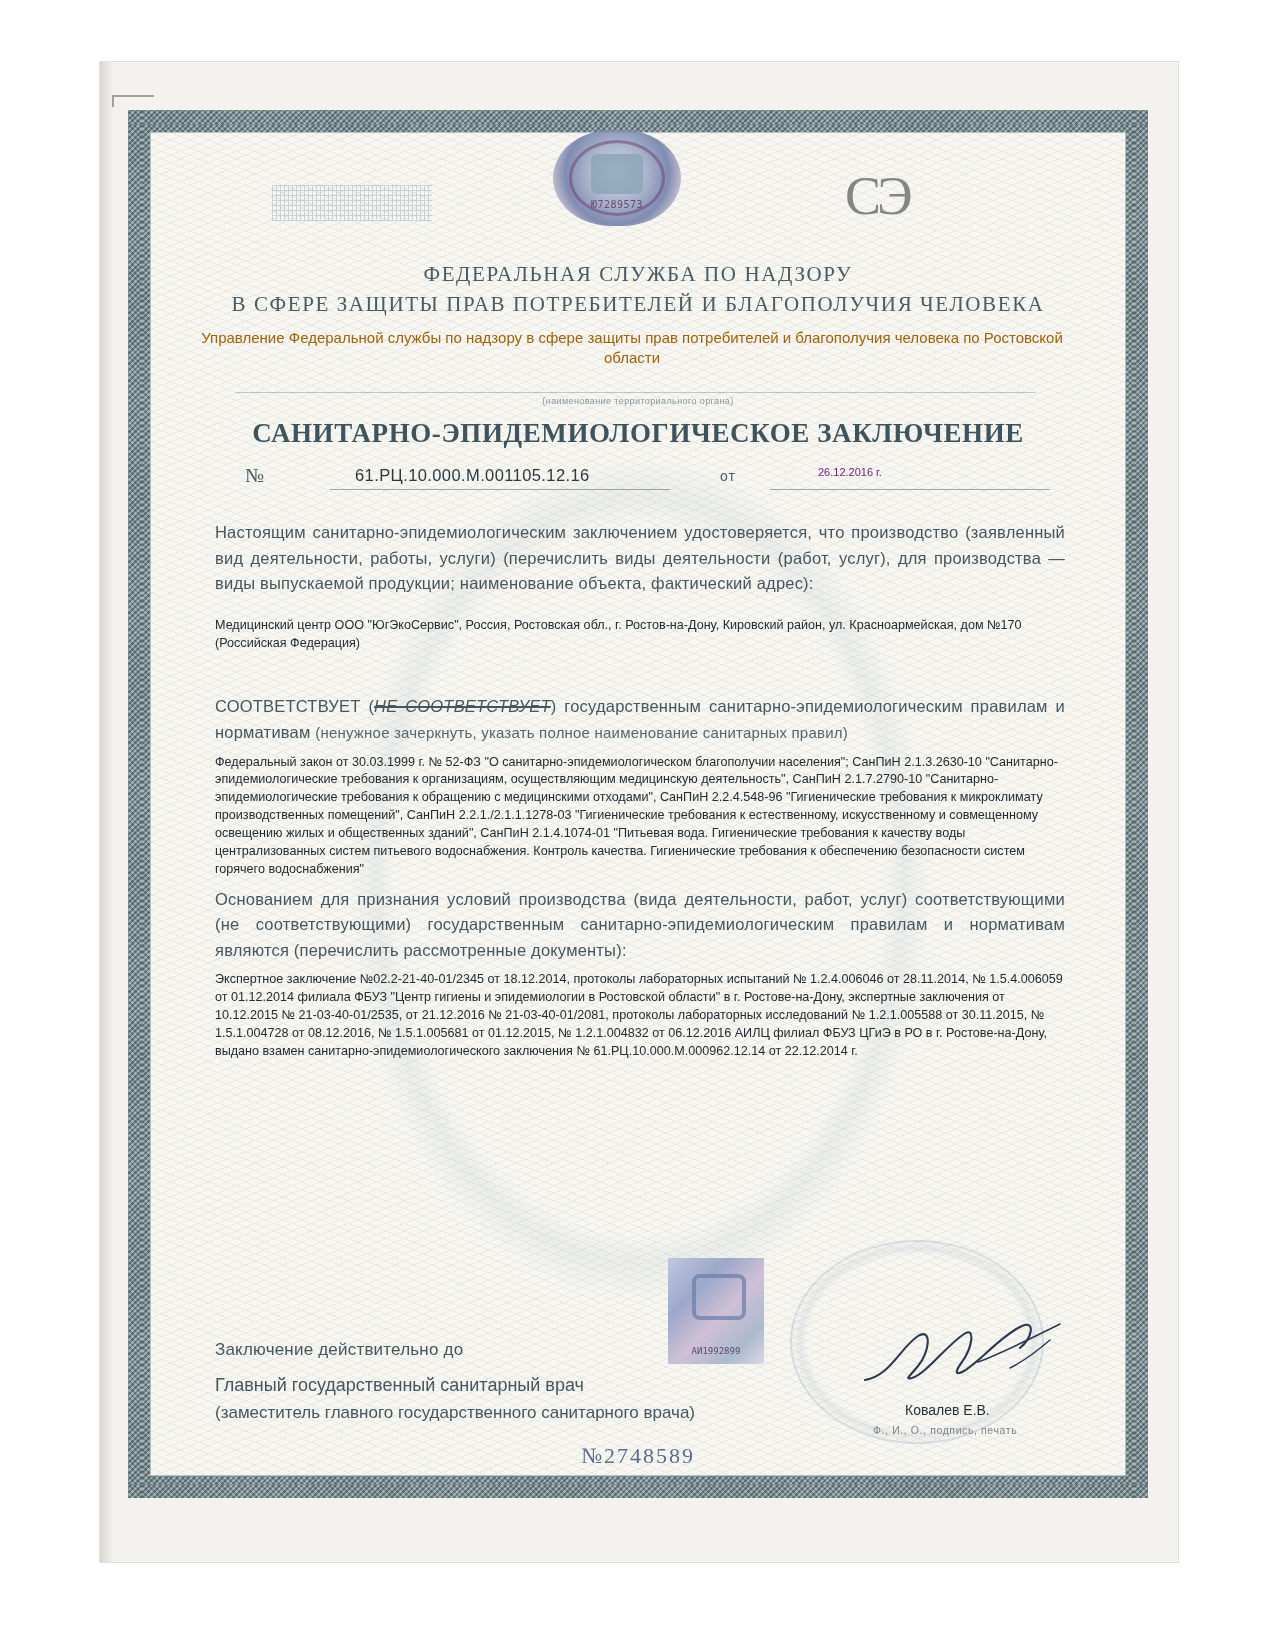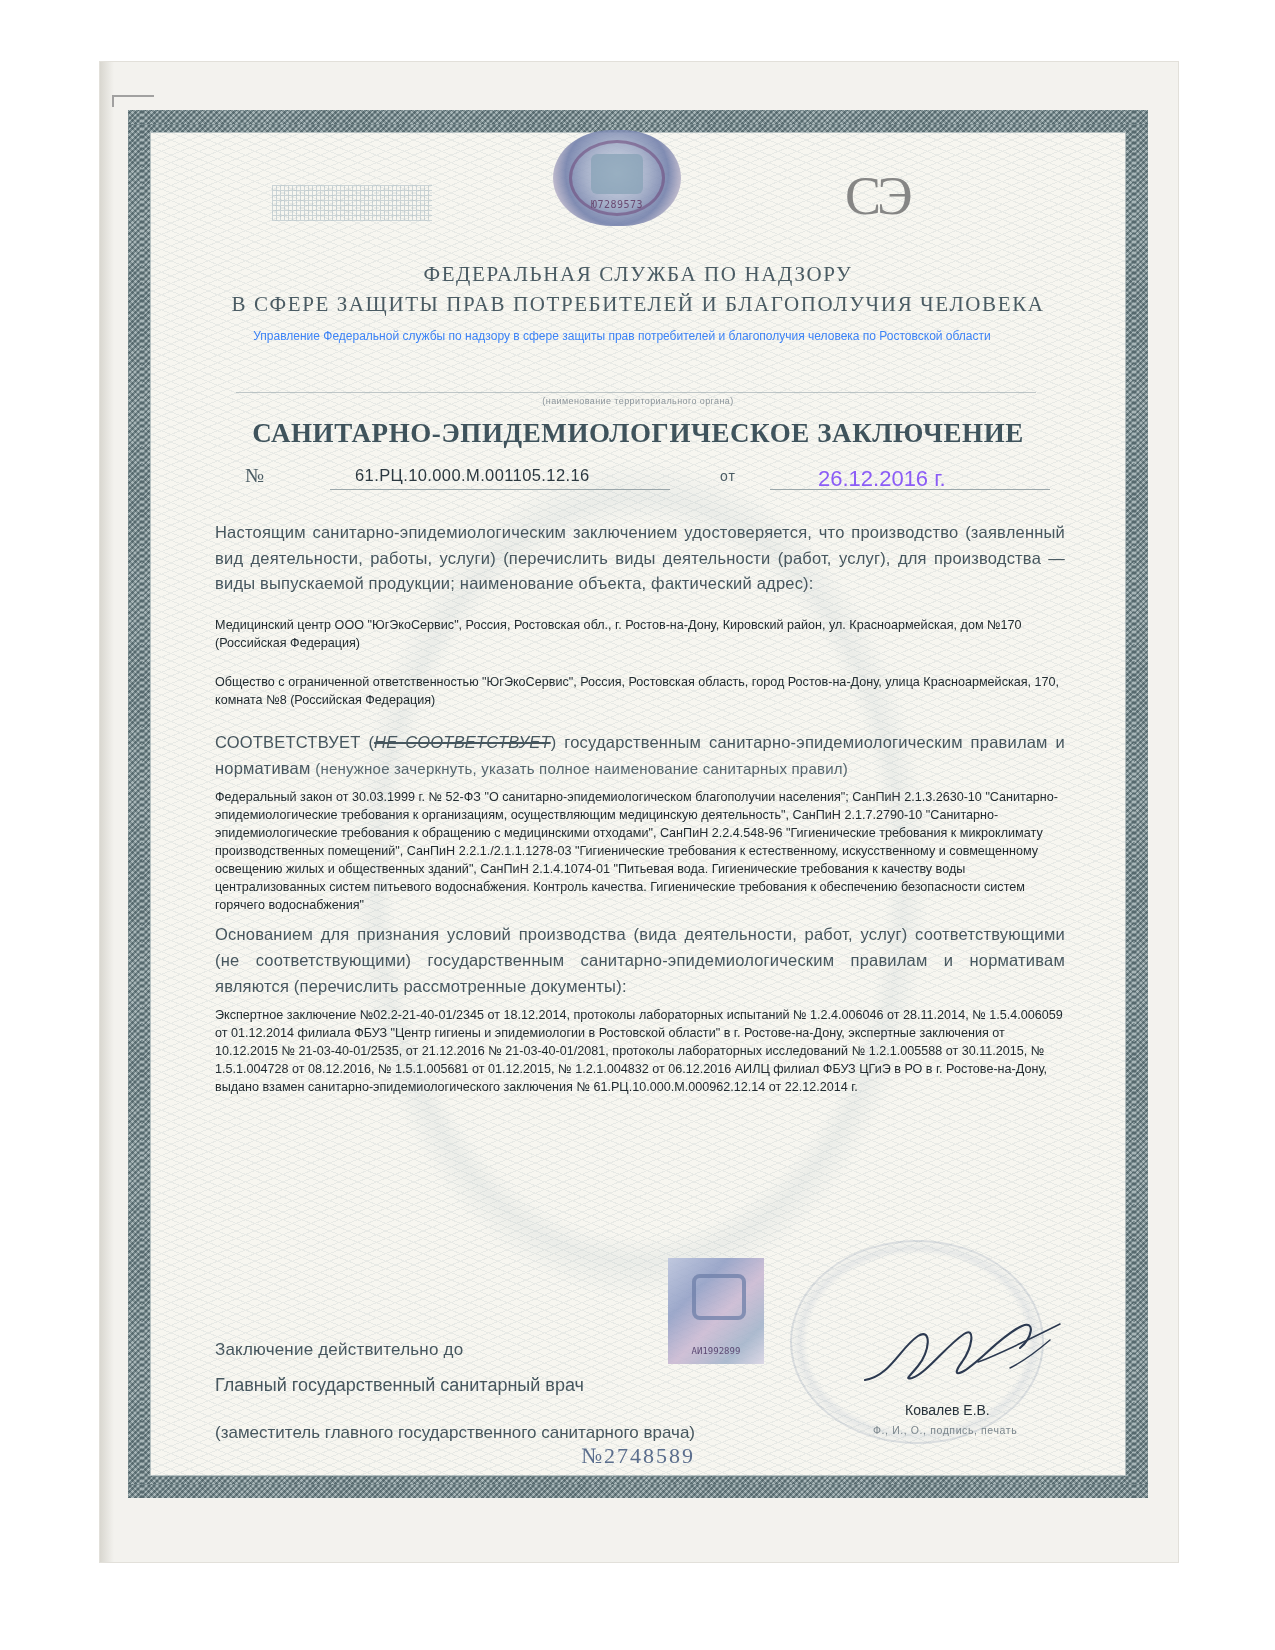--- a/index.html
+++ b/index.html
@@ -160,26 +160,26 @@
     text-align: center;
     font-family: "Liberation Serif", serif;
     color: #4a5b63;
     letter-spacing: 1.6px;
   }
   .title1 { top: 262px; font-size: 21px; }
   .title2 { top: 292px; font-size: 21px; }
 
   .org-line {
     position: absolute;
-    left: 184px;
+    left: 194px;
     top: 328px;
     width: 876px;
     text-align: center;
-    font-size: 12px;
-    color: #3b82f6;
+    font-size: 15px;
+    color: #a16207;
     line-height: 1.35;
   }
   .hint-center {
     position: absolute;
     left: 200px;
     top: 396px;
     width: 876px;
     text-align: center;
     font-size: 9px;
     color: #8b949a;
@@ -215,21 +215,21 @@
   .numline .nval {
     position: absolute; left: 155px; top: 4px;
     font-size: 16.5px; color: #2b3840; letter-spacing: .4px;
   }
   .numline .otlabel {
     position: absolute; left: 520px; top: 6px;
     font-size: 14px; color: #4a5b63; letter-spacing: 1px;
   }
   .numline .dval {
     position: absolute; left: 618px; top: 4px;
-    font-size: 22px; color: #8b5cf6;
+    font-size: 11px; color: #701a75;
   }
   .numline .u1 { position: absolute; left: 130px; top: 27px; width: 340px; border-bottom: 1px solid #7e8d94; opacity:.75; }
   .numline .u2 { position: absolute; left: 570px; top: 27px; width: 280px; border-bottom: 1px solid #7e8d94; opacity:.75; }
 
   .body-wrap { position: absolute; left: 215px; top: 520px; width: 850px; }
   .p-gray {
     font-size: 16.5px;
     color: #46565e;
     line-height: 1.55;
     text-align: justify;
@@ -266,21 +266,20 @@
     top: 1375px;
     font-size: 18px;
     color: #46565e;
   }
   .doctor-2 {
     position: absolute;
     left: 215px;
     top: 1403px;
     font-size: 17px;
     color: #46565e;
-    margin-top: 20px;
   }
   .sign-name {
     position: absolute;
     left: 905px;
     top: 1402px;
     font-size: 14px;
     color: #27323a;
   }
   .sign-hint {
     position: absolute;
@@ -390,21 +389,20 @@
   <span class="u1"></span>
   <span class="u2"></span>
 </div>
 
 <div class="body-wrap">
   <p class="p-gray">Настоящим санитарно-эпидемиологическим заключением удостоверяется, что производство (заявленный вид деятельности, работы, услуги) (перечислить виды деятельности (работ, услуг), для производства — виды выпускаемой продукции; наименование объекта, фактический адрес):</p>
   <div class="spacer-20"></div>
   <p class="p-small">Медицинский центр ООО "ЮгЭкоСервис", Россия, Ростовская обл., г. Ростов-на-Дону, Кировский район, ул. Красноармейская, дом №170 (Российская Федерация)</p>
   <div class="spacer-14"></div>
   <div class="spacer-8"></div>
-  <p class="p-small">Общество с ограниченной ответственностью "ЮгЭкоСервис", Россия, Ростовская область, город Ростов-на-Дону, улица Красноармейская, 170, комната №8 (Российская Федерация)</p>
   <div class="spacer-20"></div>
   <p class="p-gray">
     <span>СООТВЕТСТВУЕТ (</span><span class="strike">НЕ СООТВЕТСТВУЕТ</span><span>) государственным санитарно-эпидемиологическим правилам и нормативам</span>
     <span class="sub-hint">(ненужное зачеркнуть, указать полное наименование санитарных правил)</span>
   </p>
   <div class="spacer-8"></div>
   <p class="p-small">Федеральный закон от 30.03.1999 г. № 52-ФЗ "О санитарно-эпидемиологическом благополучии населения"; СанПиН 2.1.3.2630-10 "Санитарно-эпидемиологические требования к организациям, осуществляющим медицинскую деятельность", СанПиН 2.1.7.2790-10 "Санитарно-эпидемиологические требования к обращению с медицинскими отходами", СанПиН 2.2.4.548-96 "Гигиенические требования к микроклимату производственных помещений", СанПиН 2.2.1./2.1.1.1278-03 "Гигиенические требования к естественному, искусственному и совмещенному освещению жилых и общественных зданий", СанПиН 2.1.4.1074-01 "Питьевая вода. Гигиенические требования к качеству воды централизованных систем питьевого водоснабжения. Контроль качества. Гигиенические требования к обеспечению безопасности систем горячего водоснабжения"</p>
   <div class="spacer-8"></div>
   <p class="p-gray">Основанием для признания условий производства (вида деятельности, работ, услуг) соответствующими (не соответствующими) государственным санитарно-эпидемиологическим правилам и нормативам являются (перечислить рассмотренные документы):</p>
   <div class="spacer-8"></div>

